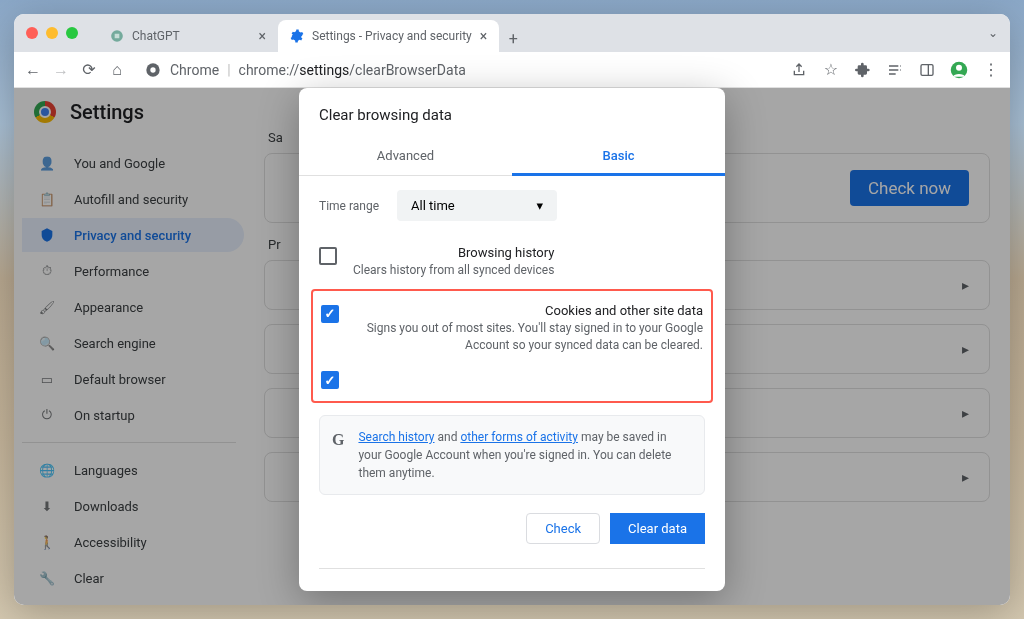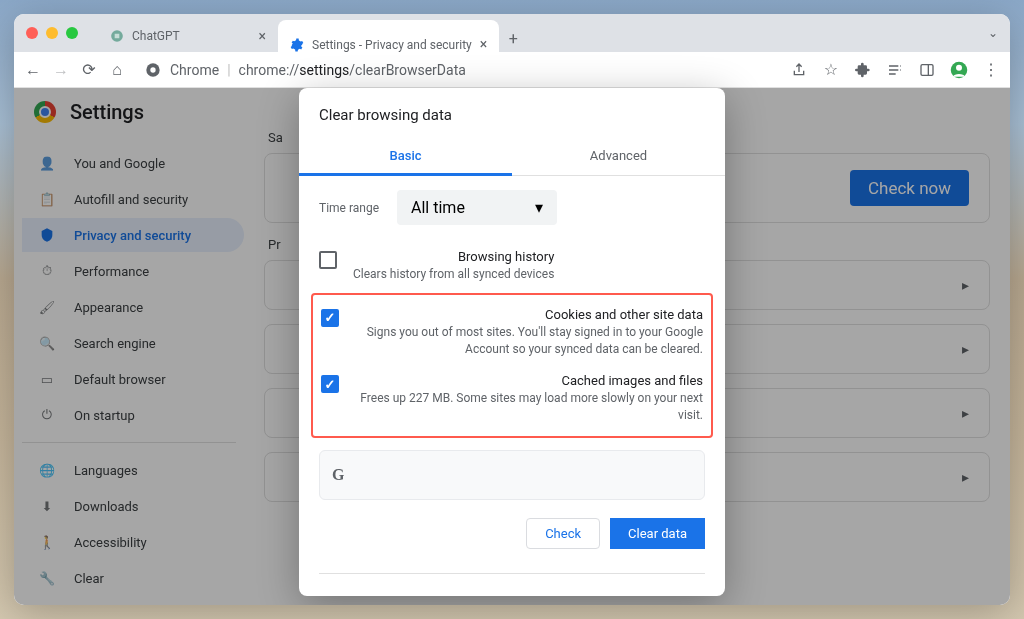--- a/index.html
+++ b/index.html
@@ -9,21 +9,21 @@
 
 .titlebar { height: 38px; background: #dee1e6; display: flex; align-items: center; padding: 0 12px; gap: 8px; }
 .traffic-lights { display: flex; gap: 8px; }
 .traffic-light { width: 12px; height: 12px; border-radius: 50%; }
 .tl-close { background: #ff5f57; }
 .tl-min { background: #febc2e; }
 .tl-max { background: #28c840; }
 
 .tabs { display: flex; margin-left: 12px; align-items: flex-end; height: 100%; }
 .tab { height: 32px; padding: 0 12px; display: flex; align-items: center; gap: 8px; font-size: 12px; color: #5f6368; background: #dee1e6; border-radius: 8px 8px 0 0; position: relative; min-width: 180px; }
-.tab.active { background: #fff; align-items: flex-end; }
+.tab.active { background: #fff; }
 .tab-icon { width: 14px; height: 14px; display: flex; align-items: center; justify-content: center; }
 .tab-close { font-size: 14px; color: #5f6368; margin-left: auto; cursor: pointer; }
 .new-tab { width: 28px; height: 28px; display: flex; align-items: center; justify-content: center; font-size: 16px; color: #5f6368; }
 .chevron-down-titlebar { margin-left: auto; color: #5f6368; font-size: 12px; }
 
 .addressbar-row { height: 36px; background: #fff; border-bottom: 1px solid #e0e0e0; display: flex; align-items: center; padding: 0 10px; gap: 10px; }
 .nav-icon { width: 18px; height: 18px; color: #5f6368; display: flex; align-items: center; justify-content: center; cursor: pointer; }
 .nav-icon.disabled { opacity: 0.4; }
 .url-bar { flex: 1; display: flex; align-items: center; gap: 8px; font-size: 14px; color: #5f6368; padding-left: 8px; }
 .url-bar .strong { color: #202124; }
@@ -55,21 +55,21 @@
 
 
 .modal { position: absolute; left: 50%; top: 0; transform: translateX(-50%); width: 426px; background: #fff; border-radius: 8px; box-shadow: 0 10px 40px rgba(0,0,0,0.3); z-index: 10; padding-bottom: 14px; }
 .modal-title { font-size: 15px; color: #202124; padding: 18px 20px 14px; }
 .modal-tabs { display: flex; border-bottom: 1px solid #e0e0e0; }
 .modal-tab { flex: 1; text-align: center; padding: 10px 0; font-size: 13px; color: #5f6368; cursor: pointer; }
 .modal-tab.active { color: #1a73e8; font-weight: 500; border-bottom: 3px solid #1a73e8; margin-bottom: -1px; }
 
 .time-range-row { display: flex; align-items: center; gap: 18px; padding: 14px 20px; }
 .time-range-label { font-size: 12px; color: #5f6368; }
-.time-range-select { background: #f1f3f4; border: none; padding: 8px 14px; font-size: 16px; border-radius: 4px; min-width: 160px; display: flex; justify-content: space-between; cursor: pointer; }
+.time-range-select { background: #f1f3f4; border: none; padding: 8px 14px; font-size: 13px; border-radius: 4px; min-width: 160px; display: flex; justify-content: space-between; cursor: pointer; }
 
 .check-row { display: flex; gap: 16px; padding: 10px 20px; align-items: flex-start; }
 .checkbox { width: 18px; height: 18px; border: 2px solid #5f6368; border-radius: 2px; flex-shrink: 0; margin-top: 2px; cursor: pointer; display: flex; align-items: center; justify-content: center; }
 .checkbox.checked { background: #1a73e8; border-color: #1a73e8; }
 .checkbox.checked::after { content: "✓"; color: #fff; font-size: 13px; font-weight: bold; }
 .check-text { font-size: 13px; text-align: right; }
 .check-title { color: #202124; margin-bottom: 2px; }
 .check-desc { color: #5f6368; font-size: 12px; line-height: 1.4; }
 
 .highlight-box { border: 2.5px solid #ff5a4d; border-radius: 4px; margin: 0 12px; padding: 4px 0; }
@@ -262,22 +262,22 @@
             <span class="row-chevron">▸</span>
           </div>
       </div>
     </div>
 
     <div class="overlay"></div>
 
     <div class="modal">
       <div class="modal-title">Clear browsing data</div>
       <div class="modal-tabs">
+        <div class="modal-tab">Advanced</div>
         <div class="modal-tab active">Basic</div>
-        <div class="modal-tab">Advanced</div>
       </div>
       <div class="time-range-row">
         <span class="time-range-label">Time range</span>
         <div class="time-range-select">
           <span>All time</span>
           <span>▾</span>
         </div>
       </div>
 
       <div class="check-row">
@@ -291,29 +291,28 @@
       <div class="highlight-box">
         <div class="check-row">
           <div class="checkbox checked"></div>
           <div class="check-text">
             <div class="check-title">Cookies and other site data</div>
             <div class="check-desc">Signs you out of most sites. You'll stay signed in to your Google Account so your synced data can be cleared.</div>
           </div>
         </div>
         <div class="check-row">
           <div class="checkbox checked"></div>
-          <div class="check-text">
-            <div class="check-title">Cached images and files</div>
-            <div class="check-desc">Frees up 227 MB. Some sites may load more slowly on your next visit.</div>
-          </div>
         </div>
       </div>
 
       <div class="info-box">
         <span class="g-icon">G</span>
+        <span>
+          <a>Search history</a><span> and </span><a>other forms of activity</a><span> may be saved in your Google Account when you're signed in. You can delete them anytime.</span>
+        </span>
       </div>
 
       <div class="modal-actions">
         <button class="btn-cancel">Check</button>
         <button class="btn-clear">Clear data</button>
       </div>
 
       <div class="modal-divider"></div>
 
     </div>

